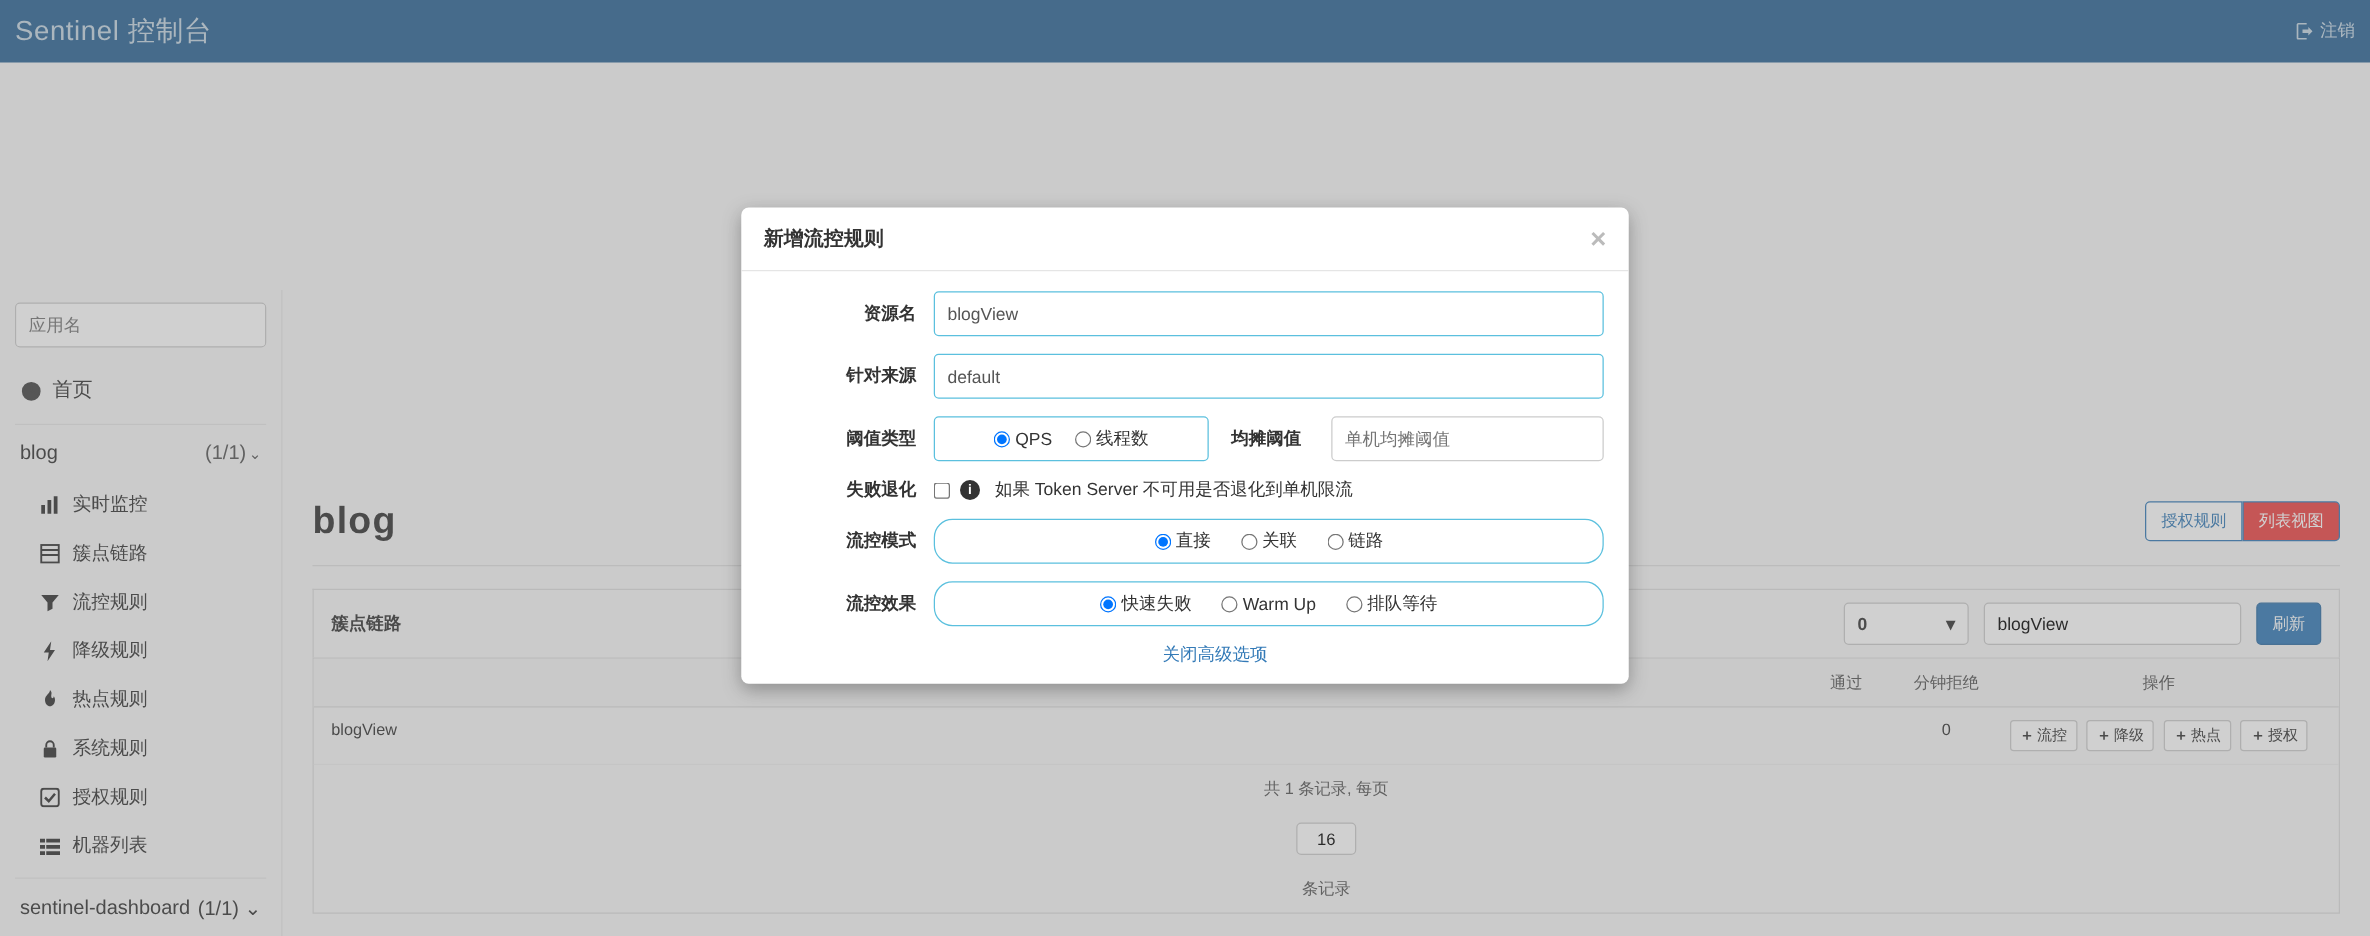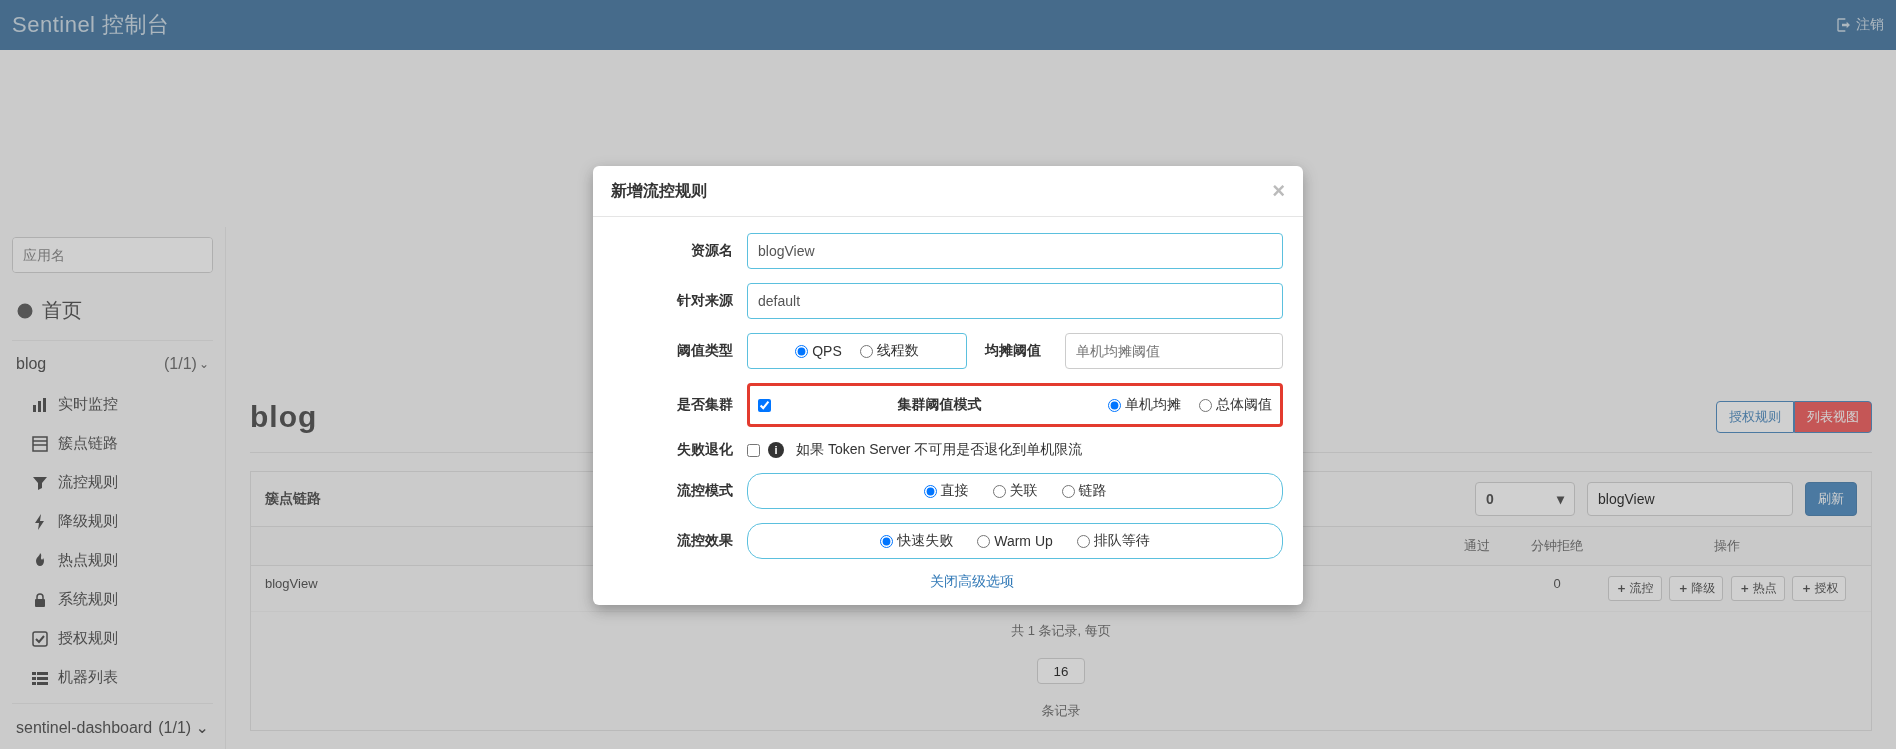--- a/index.html
+++ b/index.html
@@ -13,21 +13,21 @@
     .brand { font-size:22px; font-weight:400; color:#c7d8e4; letter-spacing:.5px; }
     .logout { display:flex; align-items:center; gap:4px; font-size:14px; cursor:pointer; }
     .logout svg { width:16px; height:16px; fill:#c7d8e4; }
 
     .shell { display:flex; height:calc(100vh - 50px); position:relative; z-index:10;align-items:flex-end; }
 
     aside { width:226px; background:#f8f8f8; border-right:1px solid #e7e7e7; padding:10px 12px 0 12px; }
     .search-wrap { display:flex; border:1px solid #ccc; border-radius:4px; overflow:hidden; height:36px; }
     .search-wrap input { flex:1; border:none; padding:0 10px; font-size:14px; outline:none; background:#fff; }
 
-    .home-link { display:flex; align-items:center; gap:8px; padding:18px 6px 16px 4px; font-size:20px; color:#333; border-bottom:1px solid #e7e7e7; margin-top:6px; }
+    .home-link { display:flex; align-items:center; gap:8px; padding:18px 6px 16px 4px; font-size:16px; color:#333; border-bottom:1px solid #e7e7e7; margin-top:6px; }
     .home-link svg { width:18px; height:18px; fill:#444; stroke:#444; }
 
     .app-header { display:flex; justify-content:space-between; align-items:center; padding:14px 4px 12px 4px; font-size:16px; color:#333; }
     .app-header .ratio { color:#555; display:flex; align-items:center; gap:2px; }
     .app-header .caret { font-size:12px; }
 
     .menu { list-style:none; }
     .menu li { display:flex; align-items:center; gap:10px; padding:10px 4px 10px 20px; font-size:15px; color:#333; cursor:pointer; }
     .menu li svg { width:16px; height:16px; fill:#333; }
 
@@ -284,37 +284,20 @@
           <label class="radio-opt">
               <input type="radio" name="grade" style="">
               <span>线程数</span>
             </label>
         </div>
         <div class="lbl2">均摊阈值</div>
         <div class="half2"><input class="num-inp" placeholder="单机均摊阈值" style=""></div>
       </div>
     </div>
 
-    <div class="frow">
-      <div class="flabel">是否集群</div>
-      <div class="fcontrol">
-        <div class="highlight-box">
-          <input type="checkbox" checked="" style="">
-          <span class="cluster-label">集群阈值模式</span>
-          <label class="radio-opt">
-              <input type="radio" name="cm" checked="" style="">
-              <span>单机均摊</span>
-            </label>
-          <label class="radio-opt">
-              <input type="radio" name="cm" style="">
-              <span>总体阈值</span>
-            </label>
-        </div>
-      </div>
-    </div>
 
     <div class="frow">
       <div class="flabel">失败退化</div>
       <div class="fcontrol" style="display:flex;align-items:center;gap:8px;">
         <input type="checkbox" style="">
         <span class="info-icon">i</span>
         <span>如果 Token Server 不可用是否退化到单机限流</span>
       </div>
     </div>
 

